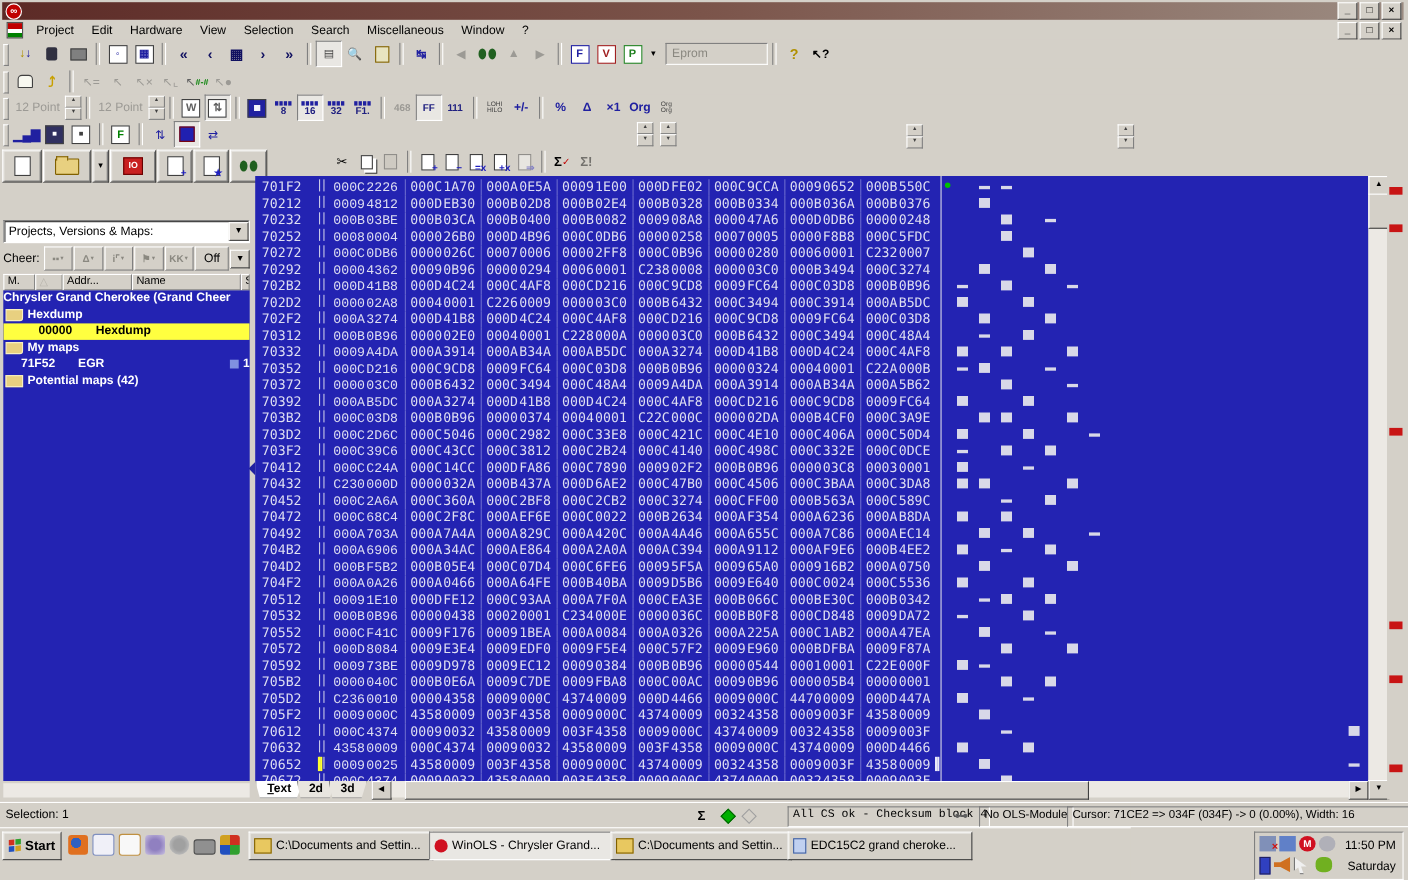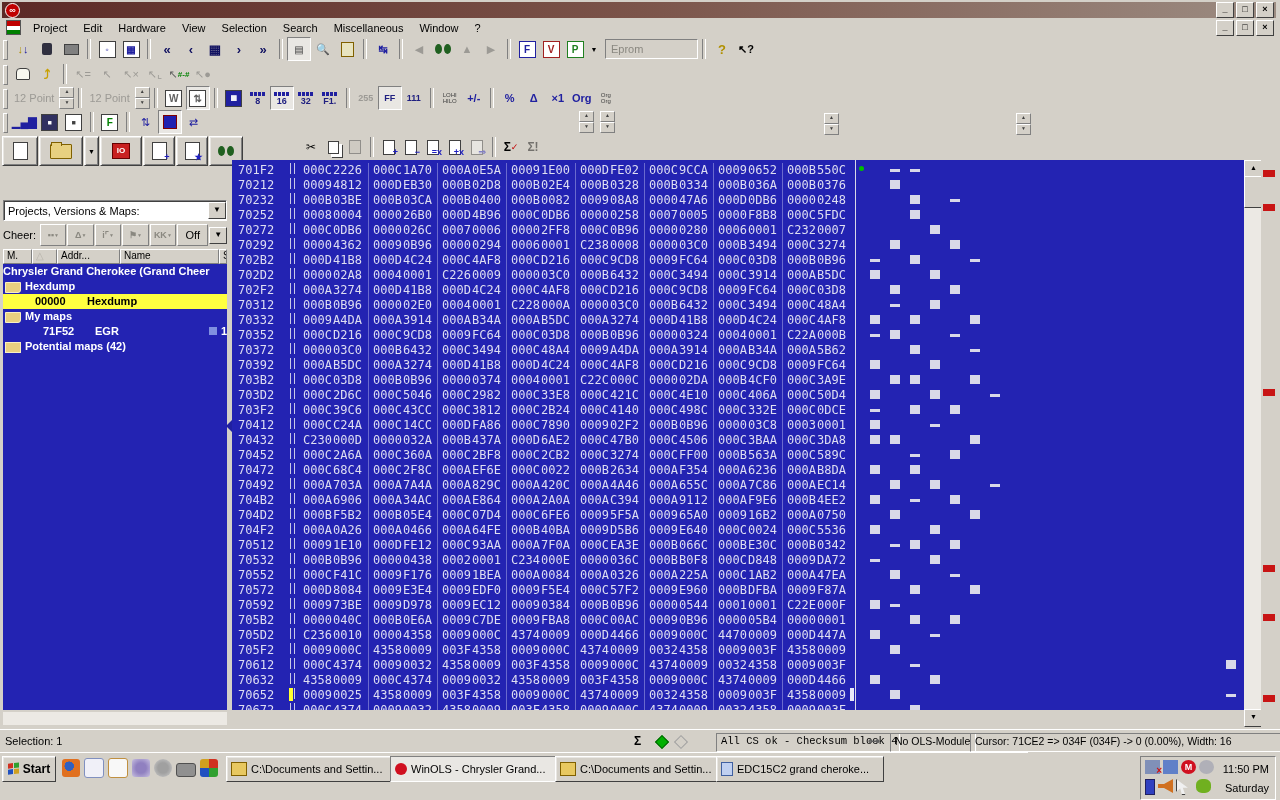--- a/index.html
+++ b/index.html
@@ -73,21 +73,21 @@
   .tfolder{display:inline-block;width:14px;height:9px;background:#e8d080;border:1px solid #f8f0c0;margin:0 4px 0 2px;vertical-align:middle;}
   .tb-badge{position:absolute;right:10px;top:3px;width:8px;height:8px;background:#8090e0;}
   .tb-badge-num{position:absolute;right:0;top:0;color:#fff;}
   
   .hexview{position:absolute;left:232px;top:160px;width:1012px;height:550px;background:#2323b2;overflow:hidden;
            font-family:"DejaVu Sans Mono",monospace;font-size:12px;color:#dedef2;}
   .hexrow{height:15px;line-height:15px;white-space:nowrap;}
   .haddr{display:inline-block;width:48px;padding-left:6px;}
   .hsep{display:inline-block;width:3px;height:11px;border-left:1px solid #c8c8e8;border-right:1px solid #c8c8e8;margin:0 4px;}
   .hgroup{display:inline-block;width:69px;box-sizing:border-box;border-left:1px solid #6a6ace;padding-left:4px;}
-  .hgroup.first{border-left:none;}
+  .hgroup.first{border-left:none;font-family:Liberation Mono, monospace;}
   .hw{display:inline-block;width:30px;}
   .hex-divider{position:absolute;left:623px;top:0;width:1px;height:550px;background:#d8d8e8;}
   .green-dot{position:absolute;left:627px;top:6px;width:5px;height:5px;border-radius:50%;background:#00c000;}
   .pstrip{position:absolute;left:634px;top:0;width:378px;height:550px;}
   .pmark{position:absolute;background:#d8d8e8;}
   .curmark{position:absolute;width:4px;height:13px;border-left:2px solid #ffff30;border-right:2px solid #ffff30;box-sizing:border-box;}
   .curmark.white{border-color:#e8e8f8;}
   
   .vscroll{position:absolute;left:1244px;top:160px;width:17px;height:567px;background:#ece9e4;}
   .varrow{position:absolute;left:0;width:17px;height:16px;background:#d4d0c8;border:1px solid;border-color:#fff #404040 #404040 #fff;
@@ -313,21 +313,21 @@
             <i class="bit"></i>
             <i class="bit"></i>
             <i class="bit"></i>
             <i class="bit"></i>
           </span>
           <span class="bitnum">F1.</span>
         </span>
       </div>
     <div class="tsep"></div>
     <div class="tbtn">
-        <span class="bitnum" style="color:#9c9a95;">255</span>
+        <span class="bitnum" style="color:#9c9a95;">468</span>
       </div>
     <div class="tbtn pressed">
         <span class="bitnum">FF</span>
       </div>
     <div class="tbtn">
         <span class="bitnum">111</span>
       </div>
     <div class="tsep"></div>
     <div class="tbtn">
         <span class="stack2"><span>LOHI</span><br><span>HILO</span></span>
@@ -503,21 +503,21 @@
       <div class="hcol" style="width:58px;">Addr...</div>
       <div class="hcol" style="width:94px;">Name</div>
       <div class="hcol" style="flex:1;">S..</div>
     </div>
     <div class="tree">
       <div class="trow"><span>Chrysler Grand Cherokee (Grand Cheer</span></div>
       <div id="tree-items">
           <div class="trow"><span class="tfolder" style="border-radius: 0px 0px 3px;"></span><span>Hexdump</span></div>
           <div class="trow sel"><span style="display: inline-block; width: 52px; margin-left: 32px;">00000</span><span>Hexdump</span></div>
           <div class="trow"><span class="tfolder" style="border-radius: 0px 0px 3px;"></span><span>My maps</span></div>
-          <div class="trow"><span style="display: inline-block; width: 52px; margin-left: 40px;">71F52</span><span>EGR</span><span class="tb-badge"></span><span class="tb-badge-num">1</span></div>
+          <div class="trow"><span style="display: inline-block; width: 52px; margin-left: 16px;">71F52</span><span>EGR</span><span class="tb-badge"></span><span class="tb-badge-num">1</span></div>
           <div class="trow"><span class="tfolder"></span><span>Potential maps (42)</span></div>
         </div>
     </div>
     <div style="position:absolute;left:3px;top:516px;width:224px;height:13px;background:#ece9e4;"></div>
   </div>
 
   <div class="splitter-arrow"></div>
 
   <div class="hexview">
     <div id="hex-rows" style="padding-top:3px;">
@@ -653,20 +653,30 @@
   </div>
   <div class="markerstrip" id="marker-strip">
       <div class="redmark" style="top: 10px;"></div>
       <div class="redmark" style="top: 44px;"></div>
       <div class="redmark" style="top: 229px;"></div>
       <div class="redmark" style="top: 405px;"></div>
       <div class="redmark" style="top: 454px;"></div>
       <div class="redmark" style="top: 535px;"></div>
     </div>
 
+  <div class="tabsrow">
+    <div class="tab"><u title="Text">T</u><span id="tab0">ext</span></div>
+    <div class="tab" style="background:#e8e5df;"><span>2d</span></div>
+    <div class="tab" style="background:#e8e5df;"><span>3d</span></div>
+    <div class="harrow">◀</div>
+    <div class="htrack">
+        <div class="hthumb"></div>
+      </div>
+    <div class="harrow" style="margin-left:0;">▶</div>
+  </div>
 
   <div class="statusbar">
     <span style="position:absolute;left:5px;top:5px;">Selection: 1</span>
     <span class="sicon" style="left:634px;color:#000;">Σ</span>
     <div class="diamond" style="left:657px;background:#00b000;border:1px solid #006000;"></div>
     <div class="diamond" style="left:676px;border:1px solid #a0a0a0;"></div>
     <div class="spanel" style="left:716px;width:174px;font-family:Liberation Mono, monospace;"><span>All CS ok - Checksum block 4 : okay</span></div>
     <span class="sicon" style="left:868px;color:#606060;">⊶</span>
     <div class="spanel" style="left:890px;width:76px;"><span>No OLS-Module</span></div>
     <div class="spanel" style="left:970px;width:303px;"><span>Cursor: 71CE2 =&gt; 034F (034F) -&gt; 0 (0.00%), Width: 16</span></div>

